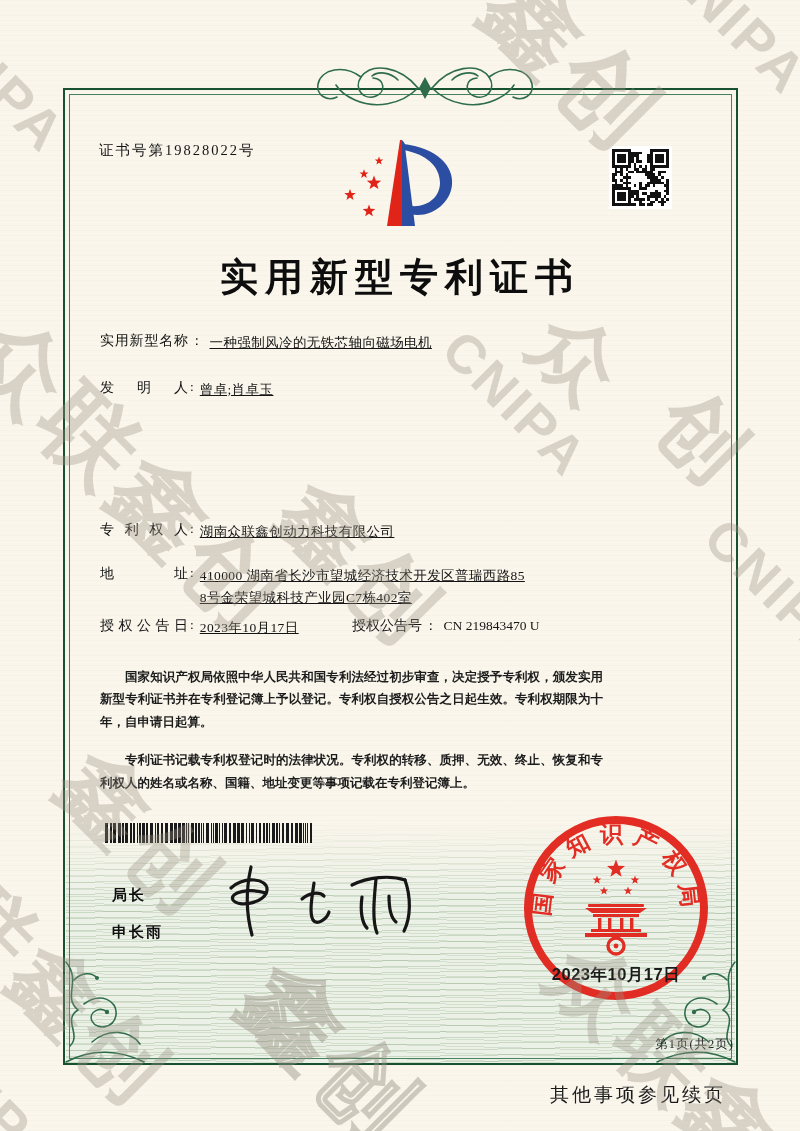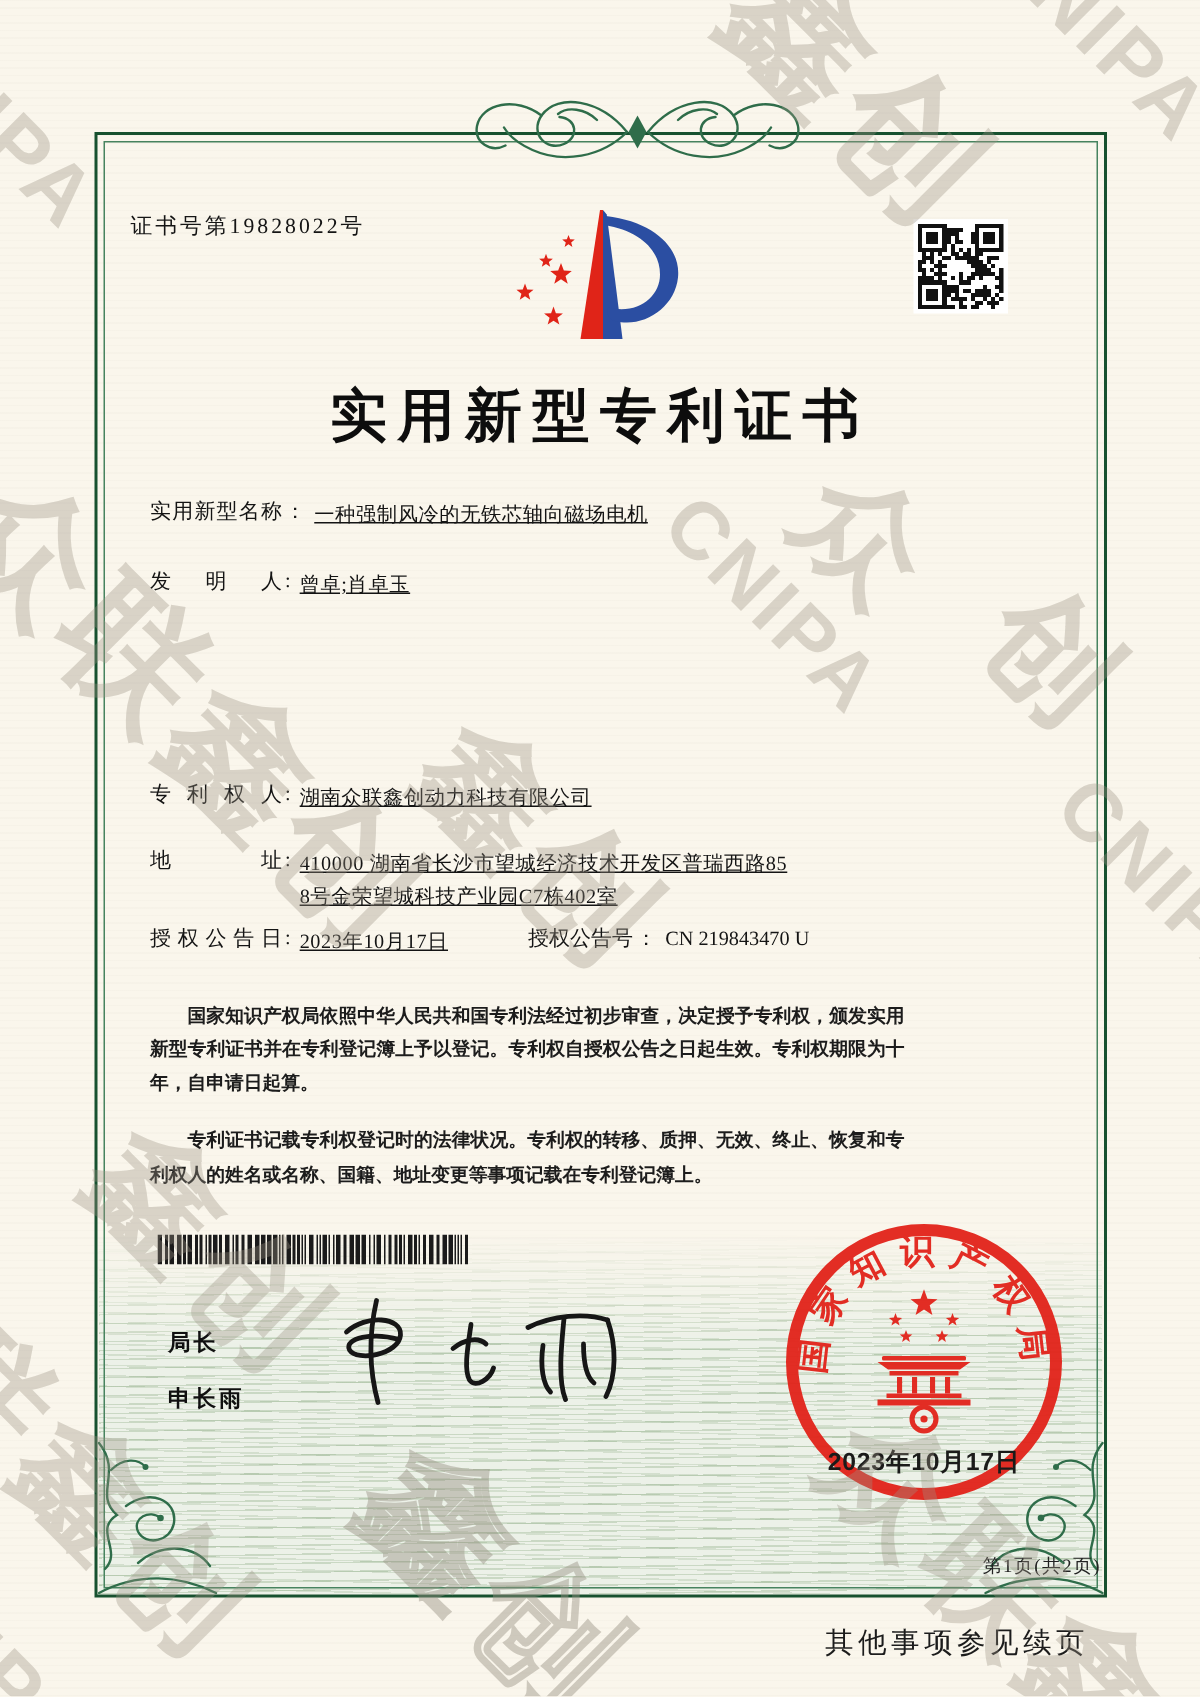--- a/index.html
+++ b/index.html
@@ -27,21 +27,21 @@
   .wm-layer{position:absolute;left:0;top:0;width:800px;height:1131px;z-index:30;pointer-events:none;}
   .wm{position:absolute;font-family:"Liberation Sans","DejaVu Sans",sans-serif;font-weight:700;
       color:rgba(154,146,132,0.35);transform:rotate(45deg);transform-origin:0 0;white-space:nowrap;
       mix-blend-mode:multiply;}
   .wm.cjk{letter-spacing:6px;}
   .wm.lat{letter-spacing:3px;}
   .wm.outline{color:transparent;-webkit-text-stroke:2px rgba(154,146,132,0.45);}
 
   .content{position:absolute;left:0;top:0;width:800px;height:1131px;z-index:10;color:#111;}
 
-  .cert-no{position:absolute;left:87px;top:141px;font-size:14.5px;letter-spacing:2px;color:#151515;}
+  .cert-no{position:absolute;left:99px;top:141px;font-size:14.5px;letter-spacing:2px;color:#151515;}
   .qr-card{position:absolute;left:609px;top:146px;width:63px;height:63px;background:#fff;padding:3px;box-sizing:border-box;}
   .logo{position:absolute;left:341px;top:138px;width:120px;height:92px;}
   .title{position:absolute;left:0;top:252px;width:800px;text-align:center;font-size:38px;font-weight:700;
          letter-spacing:7px;color:#0d0d0d;}
 
   .frow{position:absolute;left:100px;font-size:13.5px;color:#141414;}
   .flabel{display:inline-block;width:88px;text-align:justify;text-align-last:justify;font-size:14px;vertical-align:top;}
   .fcolon{display:inline-block;margin:0 6px 0 2px;vertical-align:top;}
   .fvalue{display:inline-block;max-width:345px;vertical-align:top;letter-spacing:.4px;line-height:21.5px;word-break:break-all;text-decoration:underline;}
   .fvalue.addr{width:332px;}

